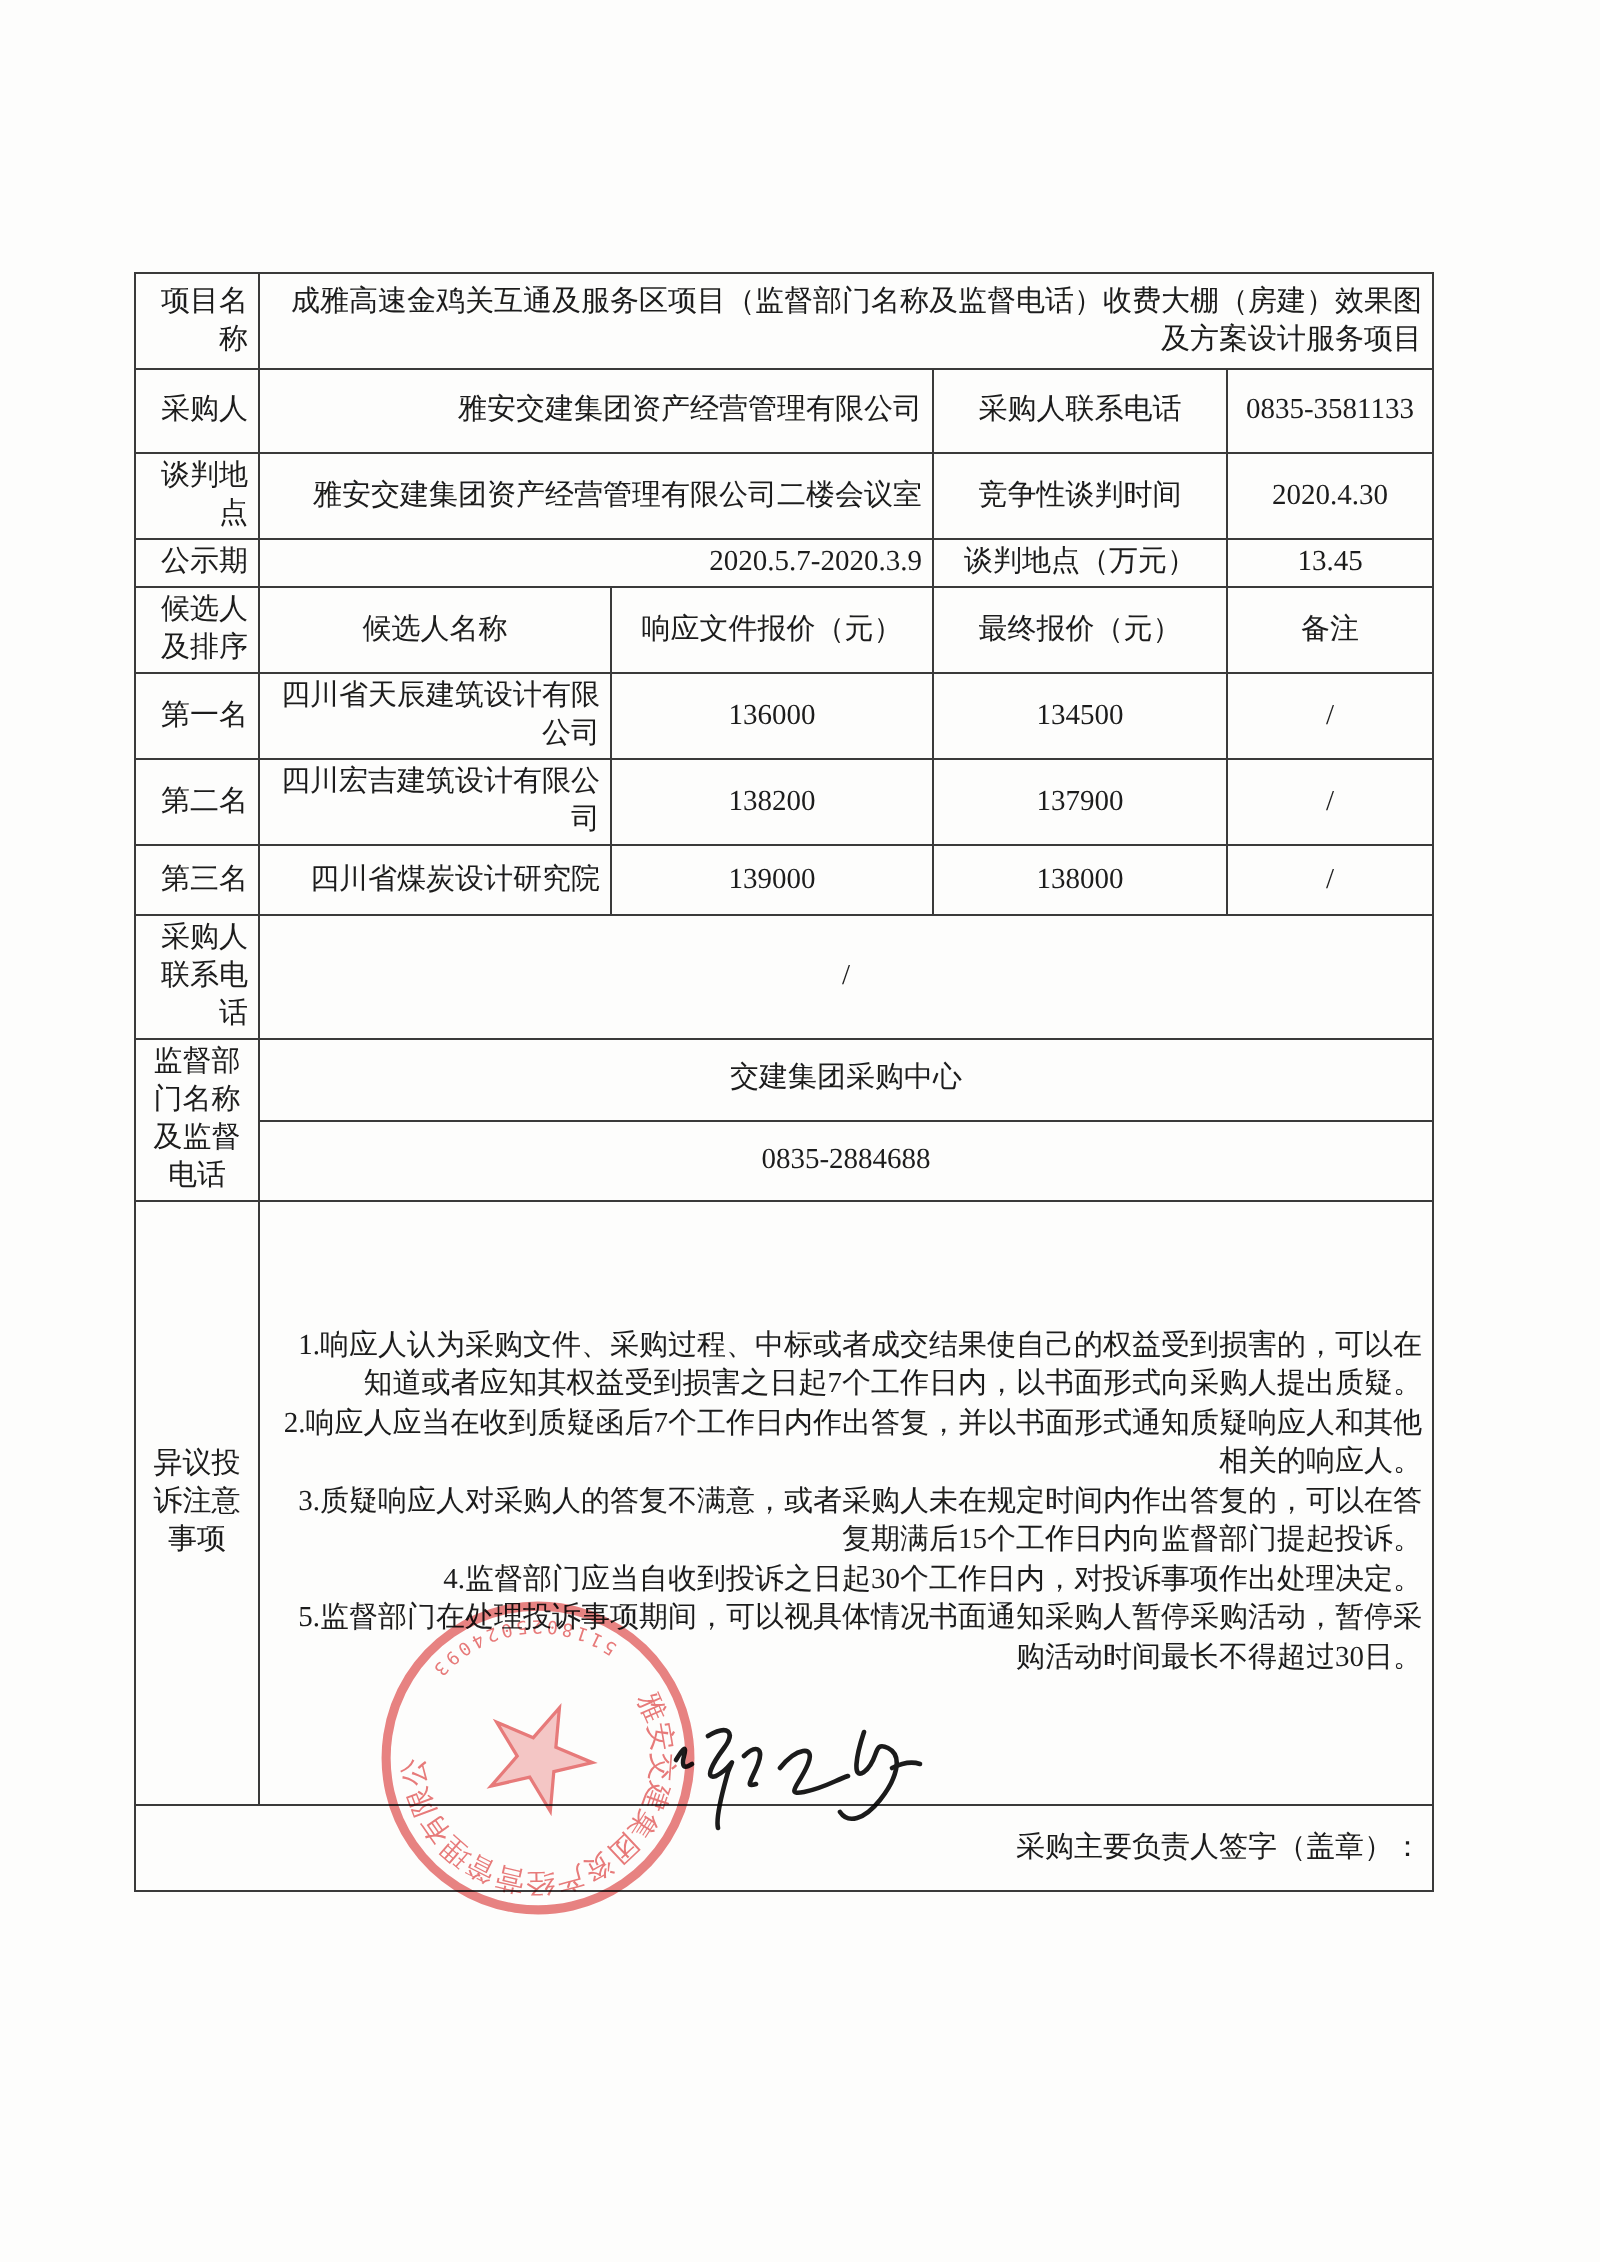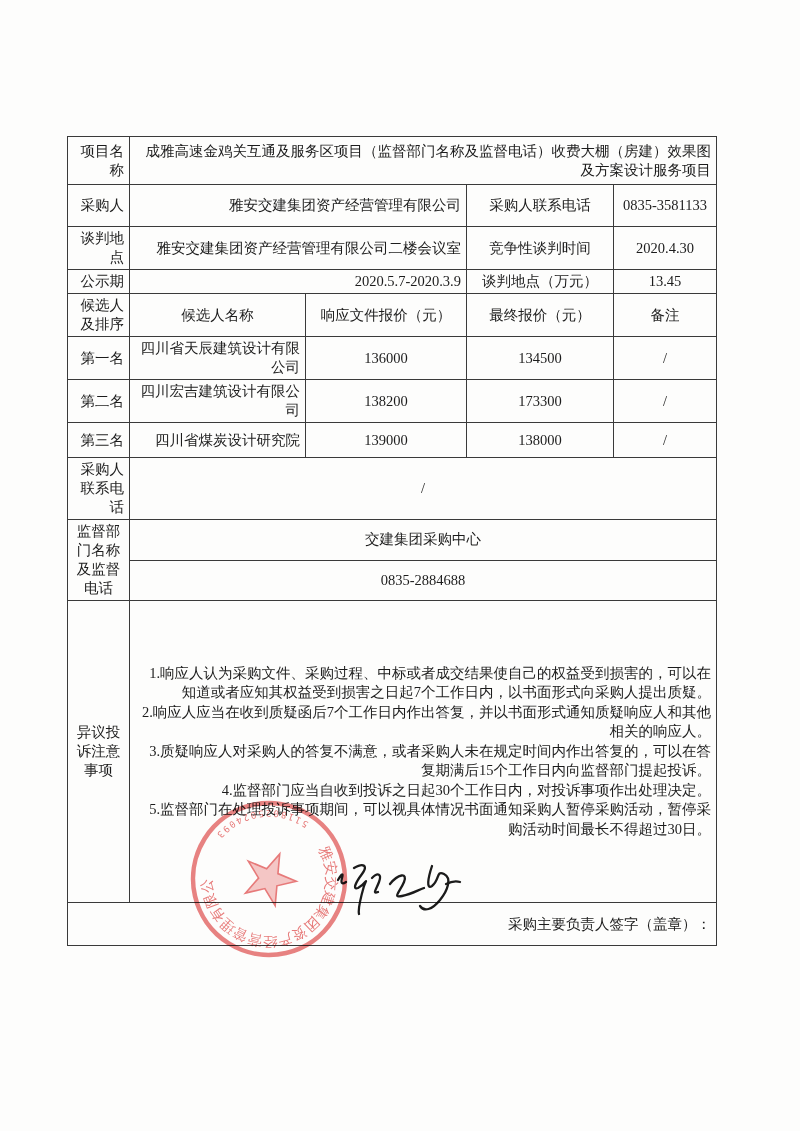--- a/index.html
+++ b/index.html
@@ -98,21 +98,21 @@
       <td class="lab l">第一名</td>
       <td class="l">四川省天辰建筑设计有限公司</td>
       <td class="c">136000</td>
       <td class="c">134500</td>
       <td class="c">/</td>
     </tr>
     <tr style="height:40px">
       <td class="lab l">第二名</td>
       <td class="l">四川宏吉建筑设计有限公司</td>
       <td class="c">138200</td>
-      <td class="c">173300</td>
+      <td class="c">137900</td>
       <td class="c">/</td>
     </tr>
     <tr style="height:35px">
       <td class="lab l">第三名</td>
       <td class="l">四川省煤炭设计研究院</td>
       <td class="c">139000</td>
       <td class="c">138000</td>
       <td class="c">/</td>
     </tr>
     <tr style="height:46px">

